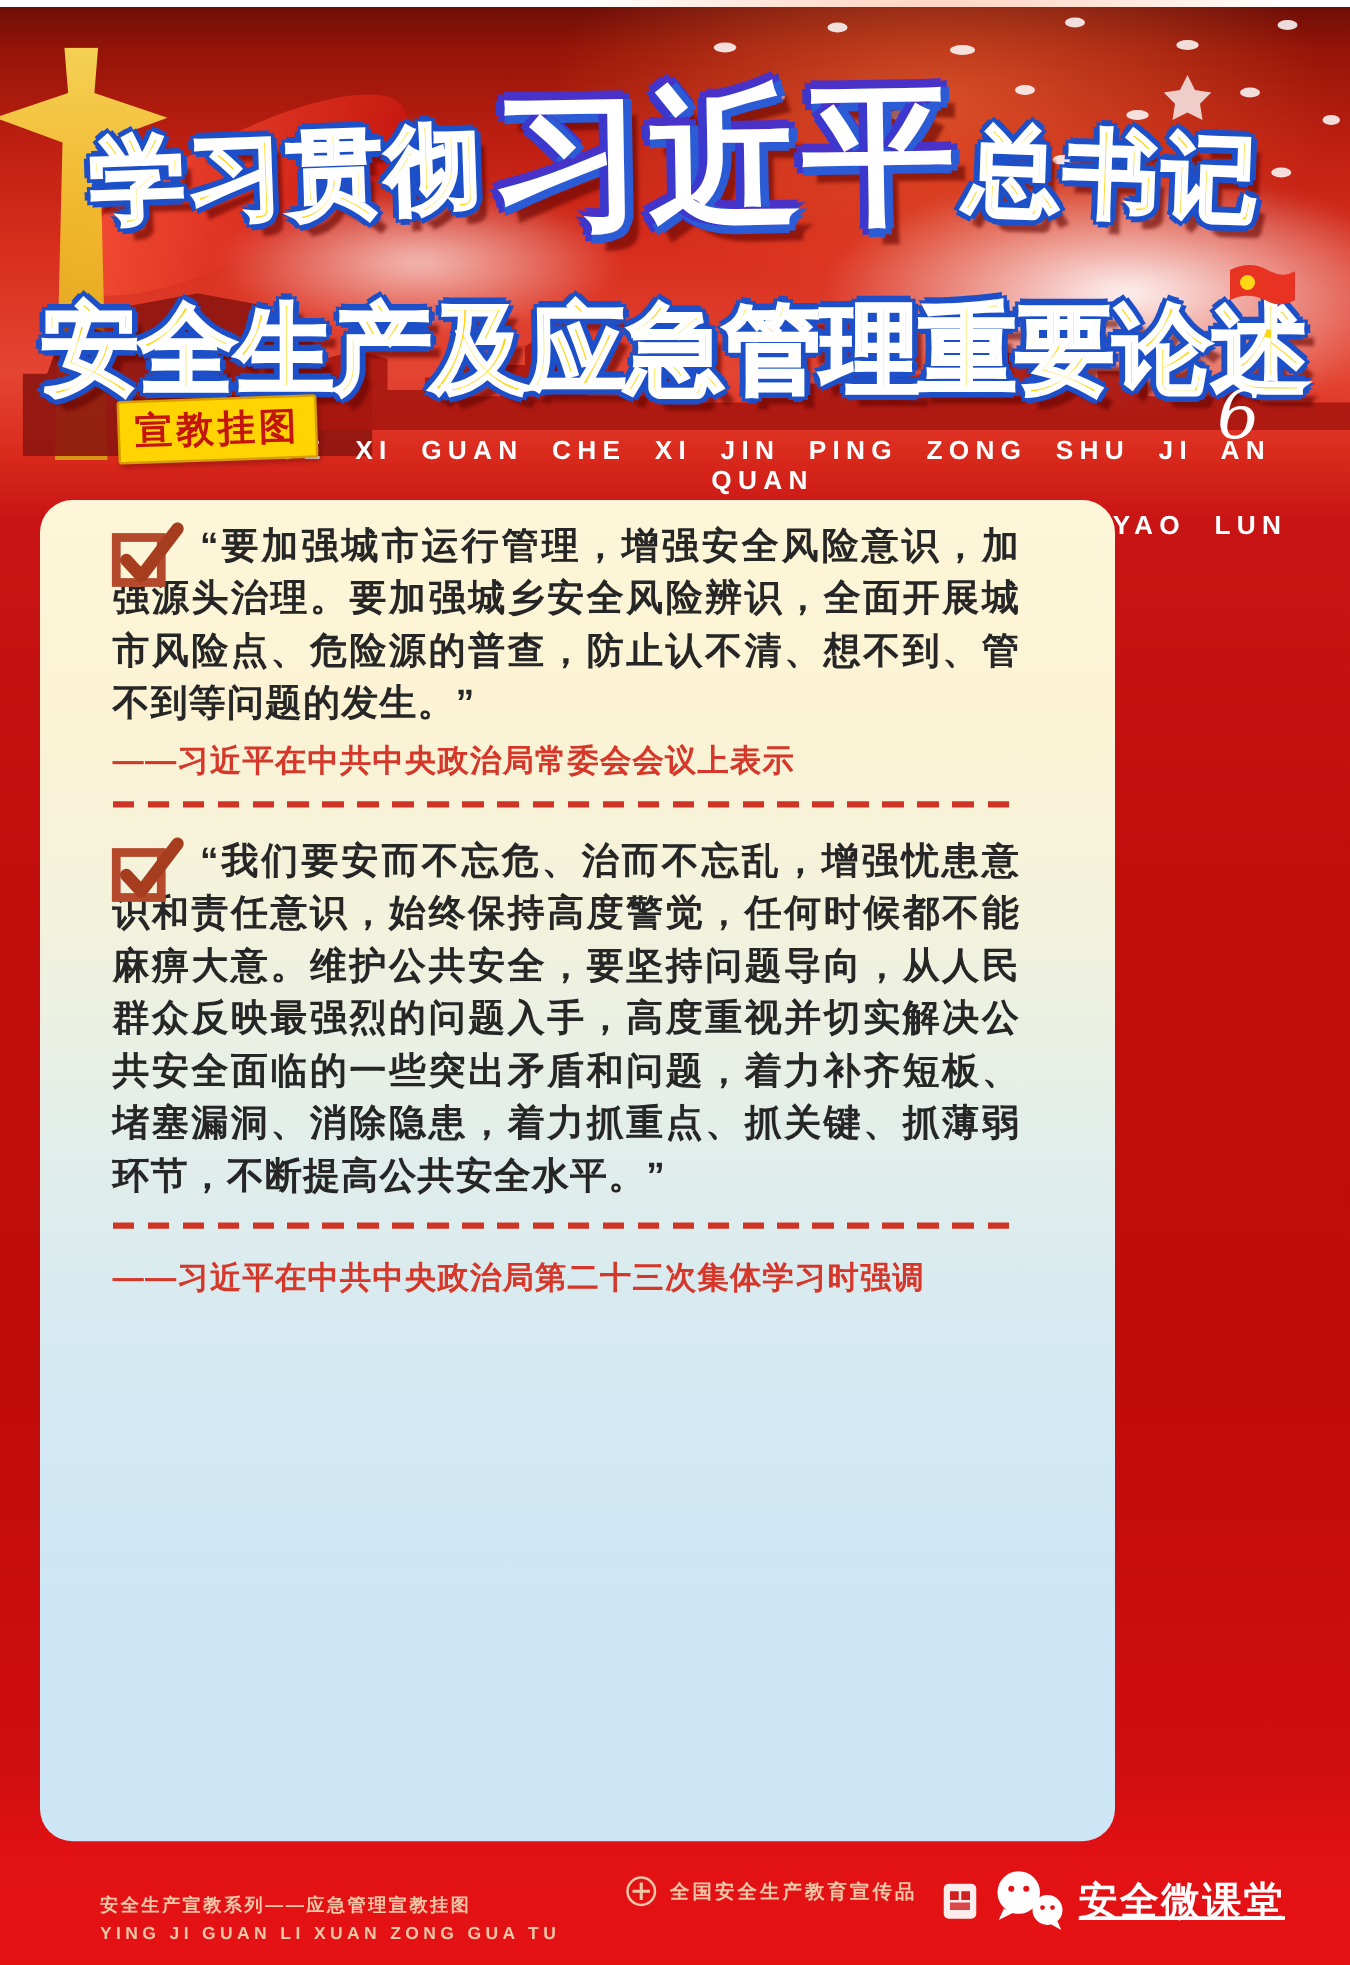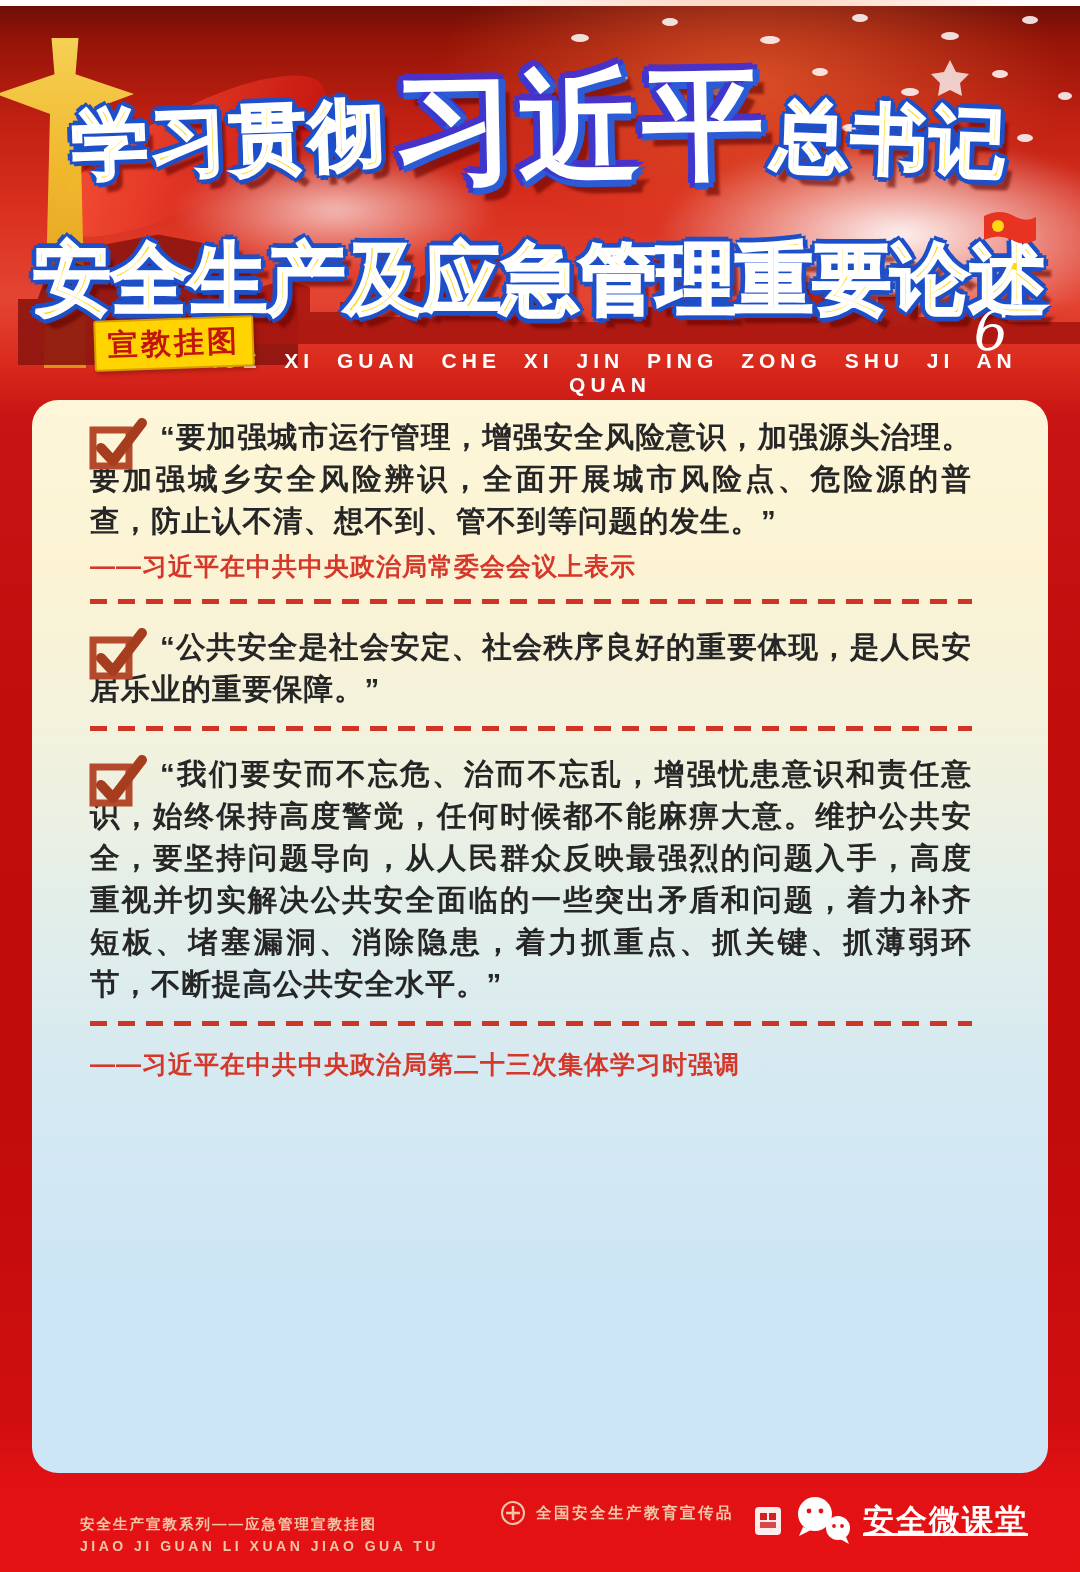--- a/index.html
+++ b/index.html
@@ -92,21 +92,21 @@
     box-shadow:2px 3px 4px rgba(90,0,0,.35);
   }
   .page-num{
     position:absolute; right:72px; top:300px; z-index:5;
     font-family:"DejaVu Serif","Liberation Serif",serif; font-style:italic;
     font-size:54px; color:#ffffff;
   }
 
   
   .card{
-    position:absolute; left:32px; top:400px; width:1016px; height:1073px;
+    position:absolute; left:32px; top:400px; width:860px; height:1073px;
     border-radius:26px; z-index:5;
     background:linear-gradient(180deg,#fdf6d8 0%,#fbf3d4 16%,#f2f2dd 32%,#e2eeea 48%,#d5e9f2 64%,#cde6f5 82%,#cce6f6 100%);
     padding:16px 76px 0 58px;
   }
   .quote{
     position:relative; font-size:29.5px; line-height:42px; letter-spacing:1px;
     color:#262626; font-weight:600; text-align:justify; text-indent:70px;
   }
   .checkbox{ position:absolute; left:-2px; top:0px; width:62px; height:54px; overflow:visible; }
   .attr{
@@ -190,48 +190,39 @@
       <p class="quote">
         <svg class="checkbox" viewBox="0 0 62 54">
           <rect x="5" y="14" width="36" height="36" fill="none" stroke="#b5492c" stroke-width="7"></rect>
           <path d="M13 32 L25 45 L54 7" fill="none" stroke="#a63d1f" stroke-width="10" stroke-linecap="round" stroke-linejoin="round"></path>
         </svg><span>“要加强城市运行管理，增强安全风险意识，加强源头治理。要加强城乡安全风险辨识，全面开展城市风险点、危险源的普查，防止认不清、想不到、管不到等问题的发生。”</span>
       </p>
       <div class="attr">——习近平在中共中央政治局常委会会议上表示</div>
       <div class="dash-sep"></div>
     </div>
 
-    <div class="quote-block">
-      <p class="quote">
-        <svg class="checkbox" viewBox="0 0 62 54">
-          <rect x="5" y="14" width="36" height="36" fill="none" stroke="#b5492c" stroke-width="7"></rect>
-          <path d="M13 32 L25 45 L54 7" fill="none" stroke="#a63d1f" stroke-width="10" stroke-linecap="round" stroke-linejoin="round"></path>
-        </svg><span>“公共安全是社会安定、社会秩序良好的重要体现，是人民安居乐业的重要保障。”</span>
-      </p>
-      <div class="dash-sep"></div>
-    </div>
 
     <div class="quote-block">
       <p class="quote">
         <svg class="checkbox" viewBox="0 0 62 54">
           <rect x="5" y="14" width="36" height="36" fill="none" stroke="#b5492c" stroke-width="7"></rect>
           <path d="M13 32 L25 45 L54 7" fill="none" stroke="#a63d1f" stroke-width="10" stroke-linecap="round" stroke-linejoin="round"></path>
         </svg><span>“我们要安而不忘危、治而不忘乱，增强忧患意识和责任意识，始终保持高度警觉，任何时候都不能麻痹大意。维护公共安全，要坚持问题导向，从人民群众反映最强烈的问题入手，高度重视并切实解决公共安全面临的一些突出矛盾和问题，着力补齐短板、堵塞漏洞、消除隐患，着力抓重点、抓关键、抓薄弱环节，不断提高公共安全水平。”</span>
       </p>
       <div class="dash-sep"></div>
     </div>
 
     <div class="quote-block">
       <div class="attr">——习近平在中共中央政治局第二十三次集体学习时强调</div>
     </div>
   </div>
 
   <div class="f-left">
     <div class="l1">安全生产宣教系列——应急管理宣教挂图</div>
-    <div class="l2">JIAO JI GUAN LI XUAN JIAO GUA TU</div>
+    <div class="l2">YING JI GUAN LI XUAN ZONG GUA TU</div>
   </div>
 
   <div class="f-center">
     <svg width="26" height="26" viewBox="0 0 26 26">
       <circle cx="13" cy="13" r="11" fill="none" stroke="#f0c6a6" stroke-width="2"></circle>
       <path d="M13 6 L13 20 M6 13 L20 13" stroke="#f0c6a6" stroke-width="2.5"></path>
     </svg>
     <span class="txt">全国安全生产教育宣传品</span>
   </div>
 

